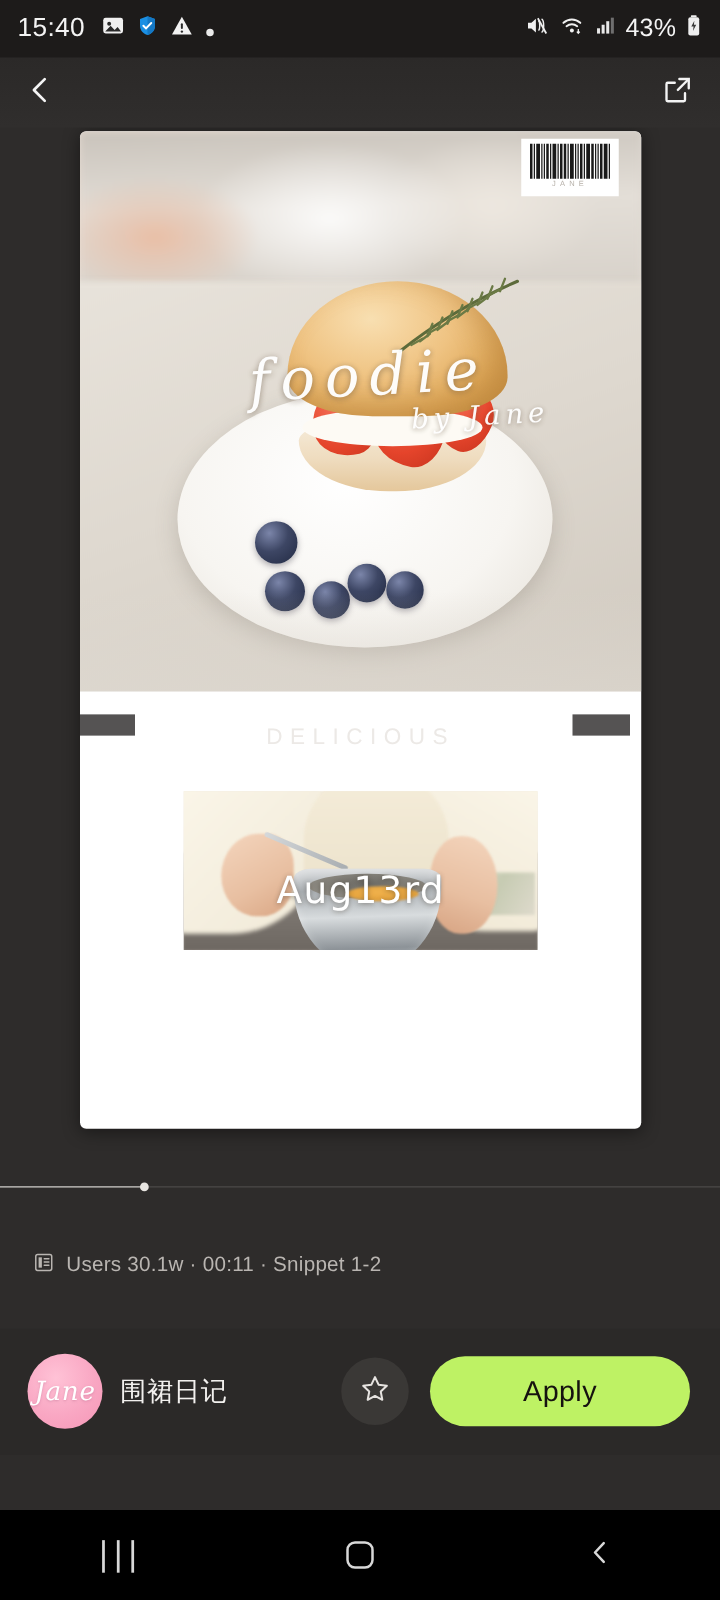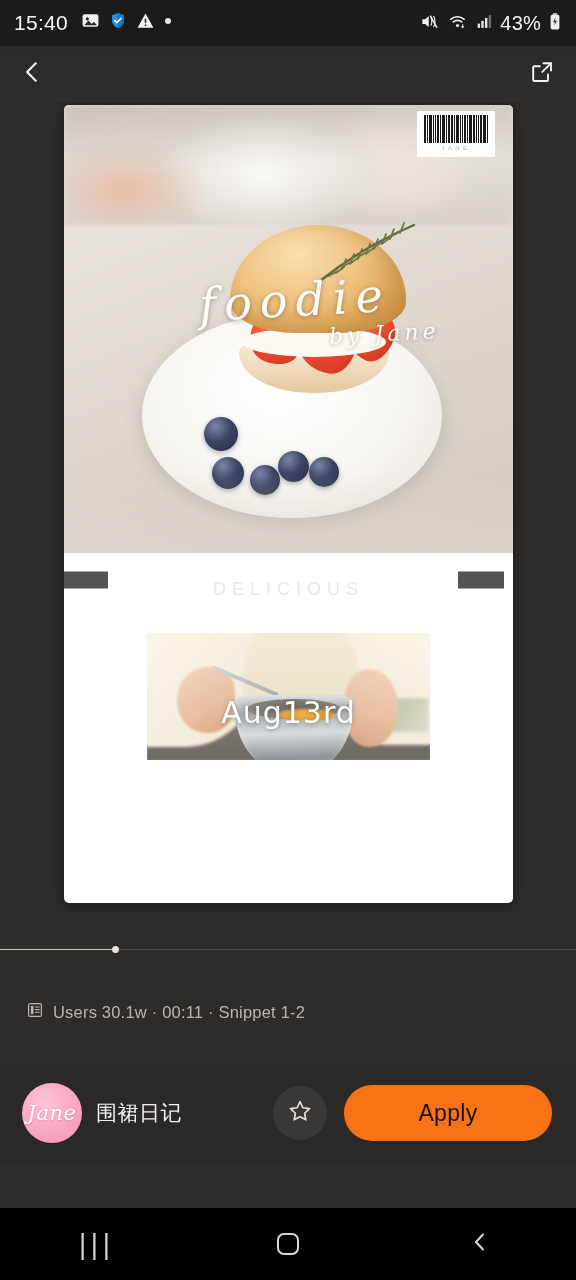--- a/index.html
+++ b/index.html
@@ -18,21 +18,21 @@
 
   
   #status-bar {
     position: absolute; top: 0; left: 0;
     width: 576px; height: 46px;
     background: #1d1b1a;
     display: flex; align-items: center;
     padding: 0 14px;
     z-index: 40;
   }
-  .sb-left { display: flex; align-items: flex-start; gap: 9px; }
+  .sb-left { display: flex; align-items: flex-end; gap: 9px; }
   .sb-right { display: flex; align-items: center; gap: 7px; margin-left: auto; }
   .sb-clock {
     color: #f4f4f4; font-size: 21px; letter-spacing: .3px;
     margin-right: 4px;
   }
   .sb-pct { color: #f4f4f4; font-size: 20px; letter-spacing: .2px; }
   .ico { display: block; }
 
   
   #top-nav {
@@ -332,21 +332,21 @@
   #fav-btn {
     position: absolute; left: 273px; top: 23px;
     width: 54px; height: 54px; border-radius: 50%;
     background: #3a3836;
     display: flex; align-items: center; justify-content: center;
   }
   #apply-btn {
     position: absolute; left: 344px; top: 22px;
     width: 208px; height: 56px;
     border-radius: 28px;
-    background: #f97316;
+    background: #bef264;
     display: flex; align-items: center; justify-content: center;
   }
   #apply-label {
     color: #16120f; font-size: 23px; letter-spacing: .3px;
   }
 
   
   #nav-bar {
     position: absolute; left: 0; top: 1208px;
     width: 576px; height: 72px;

